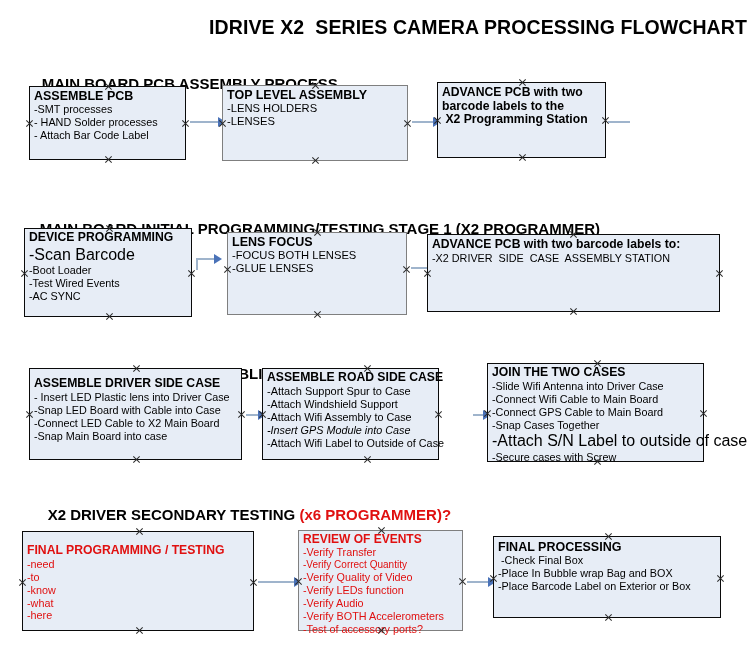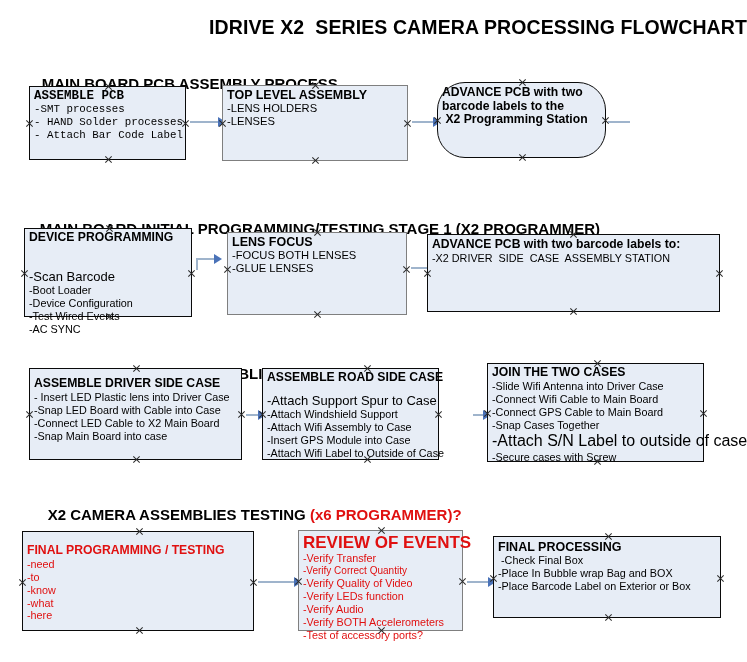--- a/index.html
+++ b/index.html
@@ -122,21 +122,21 @@
 <body>
 
 <div id="canvas">
 
   <div class="chart-title">IDRIVE X2  SERIES CAMERA PROCESSING FLOWCHART</div>
 
   <div class="section-heading" style="left:25px; top:58px;">
     <span>MAIN BOARD PCB ASSEMBLY PROCESS</span>
   </div>
 
-  <div class="node border-dark" style="left:29px; top:86px; width:157px; height:74px;font-family:Liberation Mono, monospace;">
+  <div class="node border-dark" style="left:29px; top:86px; width:157px; height:74px;">
     <div class="node-inner" style="top:2px;">
       <div class="node-title" style="font-size:12.5px;">ASSEMBLE PCB</div>
       <div class="node-line" style="font-size:10.8px;">-SMT processes</div>
       <div class="node-line" style="font-size:10.8px;">- HAND Solder processes</div>
       <div class="node-line" style="font-size:10.8px;">- Attach Bar Code Label</div>
     </div>
     <div class="handle" style="left:74px; top:-5px;"></div>
     <div class="handle" style="left:74px; bottom:-5px;"></div>
     <div class="handle" style="left:-5px; top:32px;"></div>
     <div class="handle" style="right:-5px; top:32px;"></div>
@@ -153,43 +153,42 @@
     </div>
     <div class="handle" style="left:88px; top:-5px;"></div>
     <div class="handle" style="left:88px; bottom:-5px;"></div>
     <div class="handle" style="left:-5px; top:33px;"></div>
     <div class="handle" style="right:-5px; top:33px;"></div>
   </div>
 
   <div class="arrow-line" style="left:412px; top:121px; width:26px;"></div>
   <div class="arrow-head" style="left:433px; top:117px;"></div>
 
-  <div class="node border-dark" style="left:437px; top:82px; width:169px; height:76px;border-radius:28px;">
+  <div class="node border-dark" style="left:437px; top:82px; width:169px; height:76px;">
     <div class="node-inner" style="top:3px;">
       <div class="node-title" style="font-size:12.2px;">ADVANCE PCB with two</div>
       <div class="node-title" style="font-size:12.2px;">barcode labels to the</div>
       <div class="node-title" style="font-size:12.2px;"> X2 Programming Station</div>
     </div>
     <div class="handle" style="left:80px; top:-5px;"></div>
     <div class="handle" style="left:80px; bottom:-5px;"></div>
     <div class="handle" style="left:-5px; top:33px;"></div>
     <div class="handle" style="right:-5px; top:33px;"></div>
   </div>
   <div class="arrow-stub" style="left:608px; top:121px; width:22px;"></div>
 
   <div class="section-heading" style="left:23px; top:203px;">
     <span>MAIN BOARD INITIAL PROGRAMMING/TESTING STAGE 1 (X2 PROGRAMMER)</span>
   </div>
 
   <div class="node border-dark" style="left:24px; top:228px; width:168px; height:89px;">
     <div class="node-inner" style="top:2px;">
       <div class="node-title" style="font-size:12.2px;">DEVICE PROGRAMMING</div>
-      <div class="node-line" style="font-size:13px;margin-top:24px;">-Scan Barcode</div>
+      <div class="node-line" style="font-size:16px;">-Scan Barcode</div>
       <div class="node-line" style="font-size:10.8px;">-Boot Loader</div>
-      <div class="node-line" style="font-size:10.8px;">-Device Configuration</div>
       <div class="node-line" style="font-size:10.8px;">-Test Wired Events</div>
       <div class="node-line" style="font-size:10.8px;">-AC SYNC</div>
     </div>
     <div class="handle" style="left:80px; top:-5px;"></div>
     <div class="handle" style="left:80px; bottom:-5px;"></div>
     <div class="handle" style="left:-5px; top:40px;"></div>
     <div class="handle" style="right:-5px; top:40px;"></div>
   </div>
 
   <div class="arrow-line" style="left:196px; top:258px; width:22px;"></div>
@@ -239,24 +238,24 @@
     <div class="handle" style="left:-5px; top:41px;"></div>
     <div class="handle" style="right:-5px; top:41px;"></div>
   </div>
 
   <div class="arrow-line" style="left:246px; top:414px; width:16px;"></div>
   <div class="arrow-head" style="left:258px; top:410px;"></div>
 
   <div class="node border-dark" style="left:262px; top:368px; width:177px; height:92px;">
     <div class="node-inner" style="top:2px;">
       <div class="node-title" style="font-size:12.2px;">ASSEMBLE ROAD SIDE CASE</div>
-      <div class="node-line" style="font-size:13px;margin-top:8px;">-Attach Support Spur to Case</div>
+      <div class="node-line" style="font-size:11px;">-Attach Support Spur to Case</div>
       <div class="node-line" style="font-size:10.8px;">-Attach Windshield Support</div>
       <div class="node-line" style="font-size:10.8px;">-Attach Wifi Assembly to Case</div>
-      <div class="node-line" style="font-size:10.8px;">-Insert GPS Module into Case</div>
+      <div class="node-line" style="font-size:10.8px;font-style:italic;">-Insert GPS Module into Case</div>
       <div class="node-line" style="font-size:10.8px;">-Attach Wifi Label to Outside of Case</div>
     </div>
     <div class="handle" style="left:100px; top:-5px;"></div>
     <div class="handle" style="left:100px; bottom:-5px;"></div>
     <div class="handle" style="left:-5px; top:41px;"></div>
     <div class="handle" style="right:-5px; top:41px;"></div>
   </div>
 
   <div class="arrow-line" style="left:473px; top:414px; width:14px;"></div>
   <div class="arrow-head" style="left:483px; top:410px;"></div>
@@ -271,21 +270,21 @@
       <div class="node-line" style="font-size:16px;">-Attach S/N Label to outside of case</div>
       <div class="node-line" style="font-size:10.8px;">-Secure cases with Screw</div>
     </div>
     <div class="handle" style="left:105px; top:-5px;"></div>
     <div class="handle" style="left:105px; bottom:-5px;"></div>
     <div class="handle" style="left:-5px; top:45px;"></div>
     <div class="handle" style="right:-5px; top:45px;"></div>
   </div>
 
   <div class="section-heading" style="left:31px; top:489px;">
-    <span>X2 CAMERA ASSEMBLIES TESTING </span><span class="accent">(x6 PROGRAMMER)?</span>
+    <span>X2 DRIVER SECONDARY TESTING </span><span class="accent">(x6 PROGRAMMER)?</span>
   </div>
 
   <div class="node border-dark" style="left:22px; top:531px; width:232px; height:100px;">
     <div class="node-inner" style="top:12px;">
       <div class="node-title red" style="font-size:12.2px;">FINAL PROGRAMMING / TESTING</div>
       <div class="node-line red" style="font-size:10.8px;">-need</div>
       <div class="node-line red" style="font-size:10.8px;">-to</div>
       <div class="node-line red" style="font-size:10.8px;">-know</div>
       <div class="node-line red" style="font-size:10.8px;">-what</div>
       <div class="node-line red" style="font-size:10.8px;">-here</div>
@@ -294,21 +293,21 @@
     <div class="handle" style="left:112px; bottom:-5px;"></div>
     <div class="handle" style="left:-5px; top:46px;"></div>
     <div class="handle" style="right:-5px; top:46px;"></div>
   </div>
 
   <div class="arrow-line" style="left:258px; top:581px; width:40px;"></div>
   <div class="arrow-head" style="left:294px; top:577px;"></div>
 
   <div class="node border-gray" style="left:298px; top:530px; width:165px; height:101px;">
     <div class="node-inner" style="top:2px;">
-      <div class="node-title red" style="font-size:17px;">REVIEW OF EVENTS</div>
+      <div class="node-title red" style="font-size:12px;">REVIEW OF EVENTS</div>
       <div class="node-line red" style="font-size:10.8px;">-Verify Transfer</div>
       <div class="node-line red" style="font-size:10px;">-Verify Correct Quantity</div>
       <div class="node-line red" style="font-size:10.8px;">-Verify Quality of Video</div>
       <div class="node-line red" style="font-size:10.8px;">-Verify LEDs function</div>
       <div class="node-line red" style="font-size:10.8px;">-Verify Audio</div>
       <div class="node-line red" style="font-size:10.8px;">-Verify BOTH Accelerometers</div>
       <div class="node-line red" style="font-size:10.8px;">-Test of accessory ports?</div>
     </div>
     <div class="handle" style="left:78px; top:-5px;"></div>
     <div class="handle" style="left:78px; bottom:-5px;"></div>

